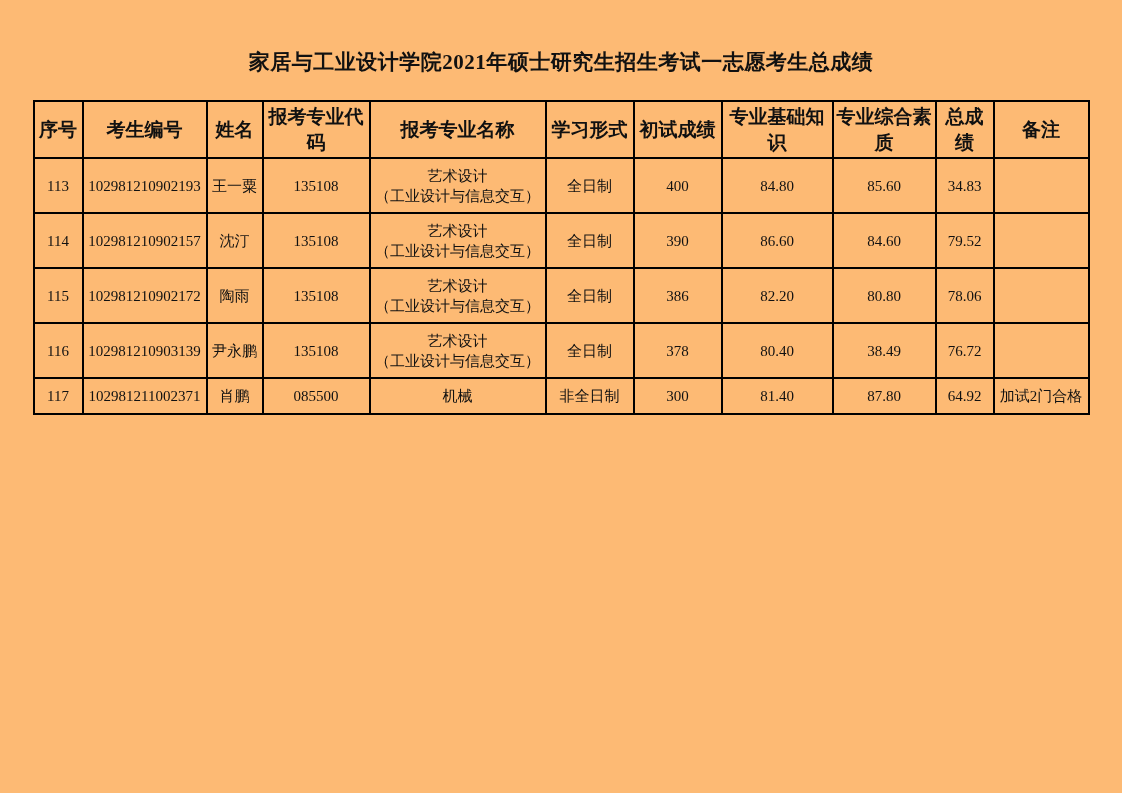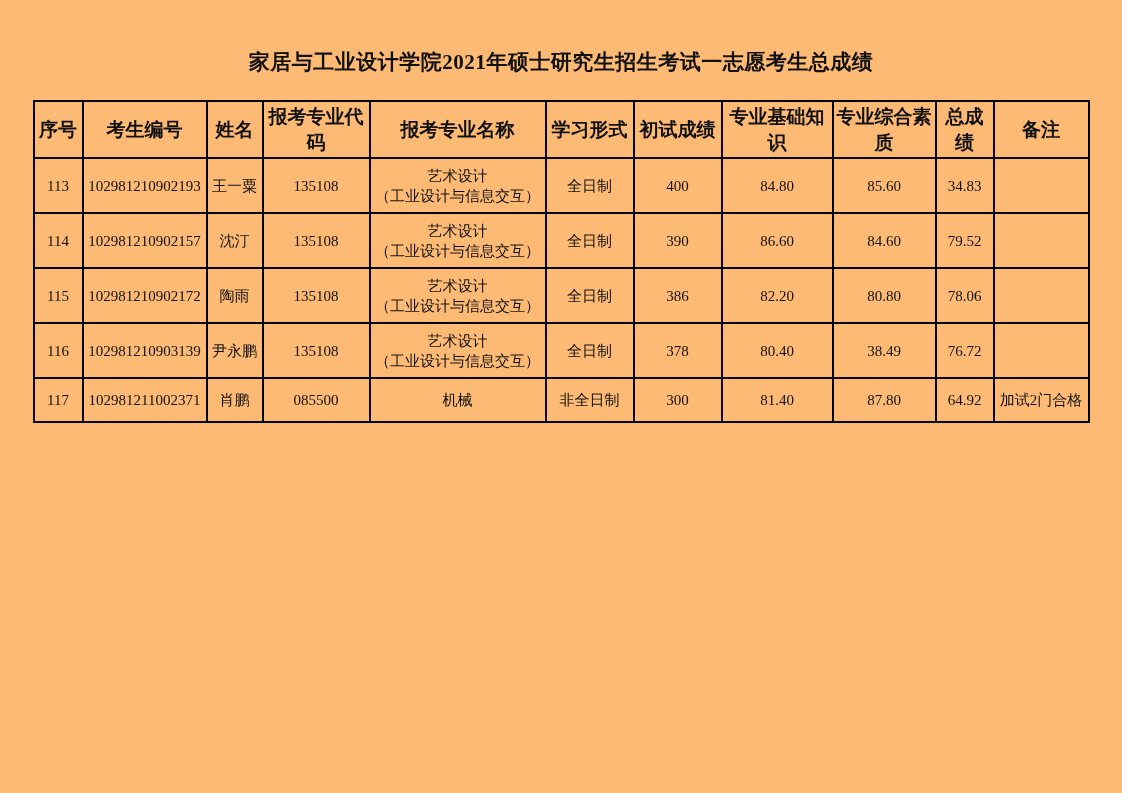--- a/index.html
+++ b/index.html
@@ -132,21 +132,21 @@
           <td>135108</td>
           <td>艺术设计
 （工业设计与信息交互）</td>
           <td>全日制</td>
           <td>378</td>
           <td>80.40</td>
           <td>38.49</td>
           <td>76.72</td>
           <td></td>
         </tr>
-        <tr style="height: 44px; padding-left: 44px;">
+        <tr style="height: 36px; padding-left: 44px;">
           <td>117</td>
           <td>102981211002371</td>
           <td>肖鹏</td>
           <td>085500</td>
           <td>机械</td>
           <td>非全日制</td>
           <td>300</td>
           <td>81.40</td>
           <td>87.80</td>
           <td>64.92</td>

